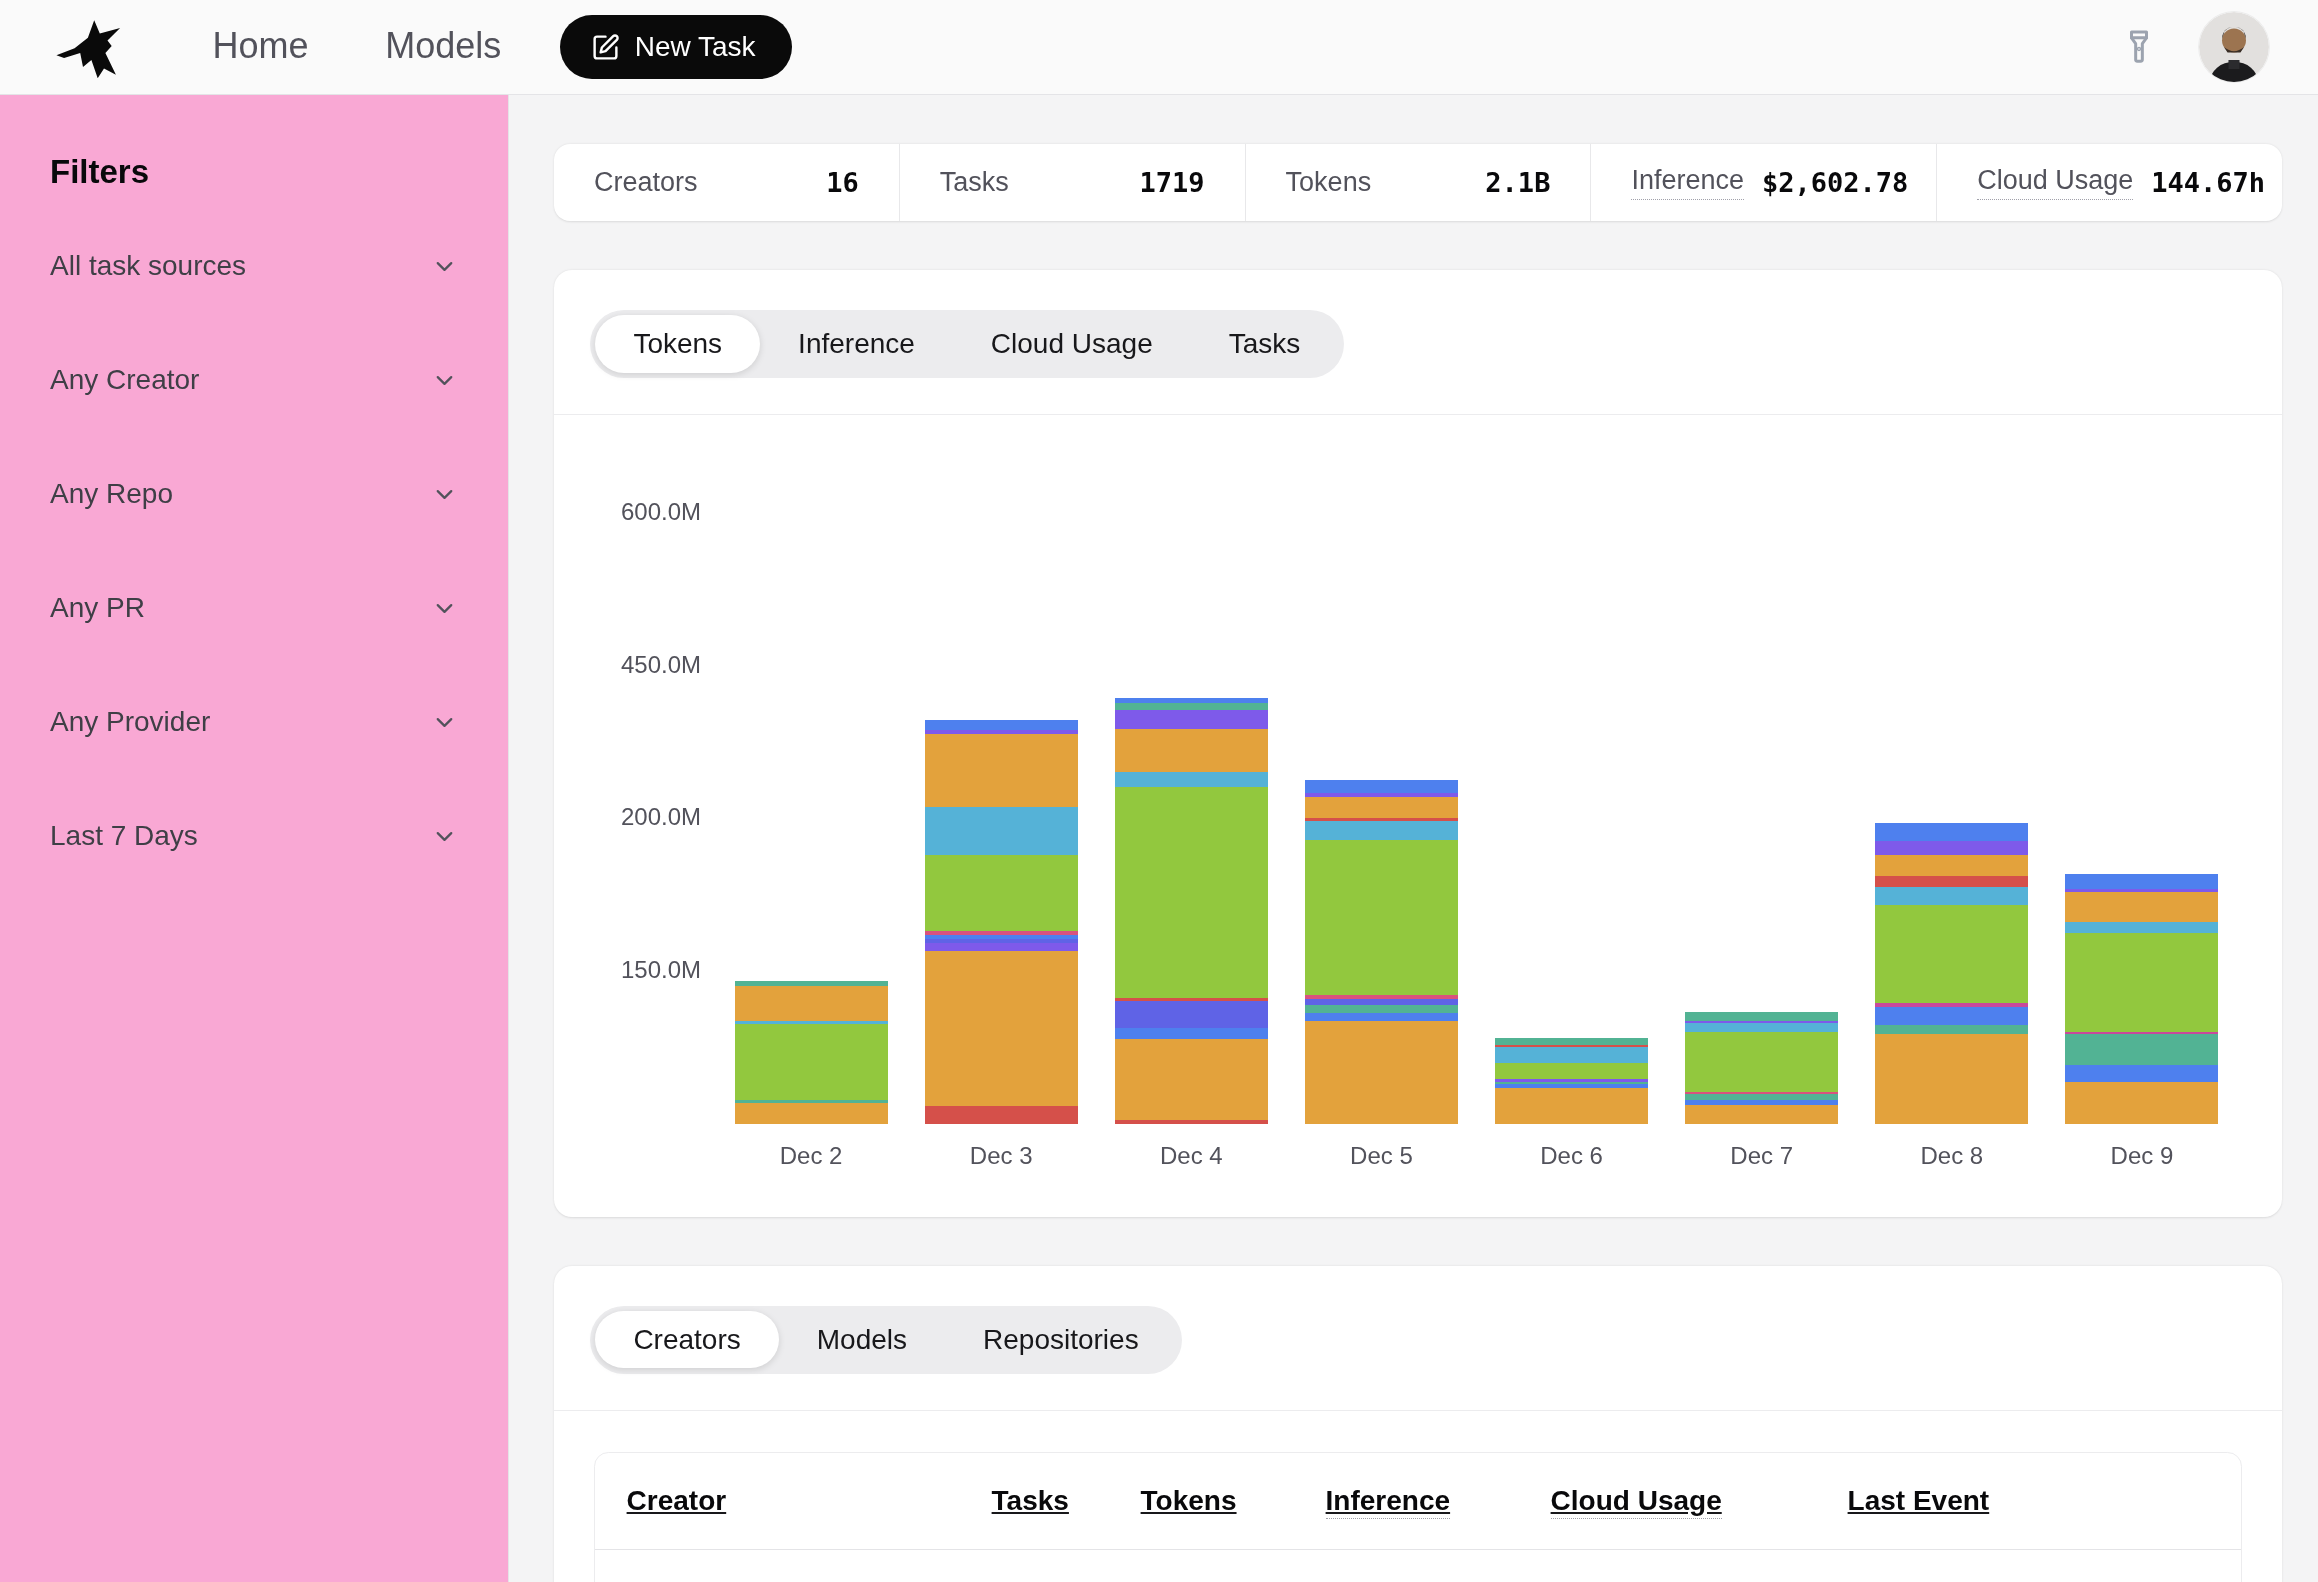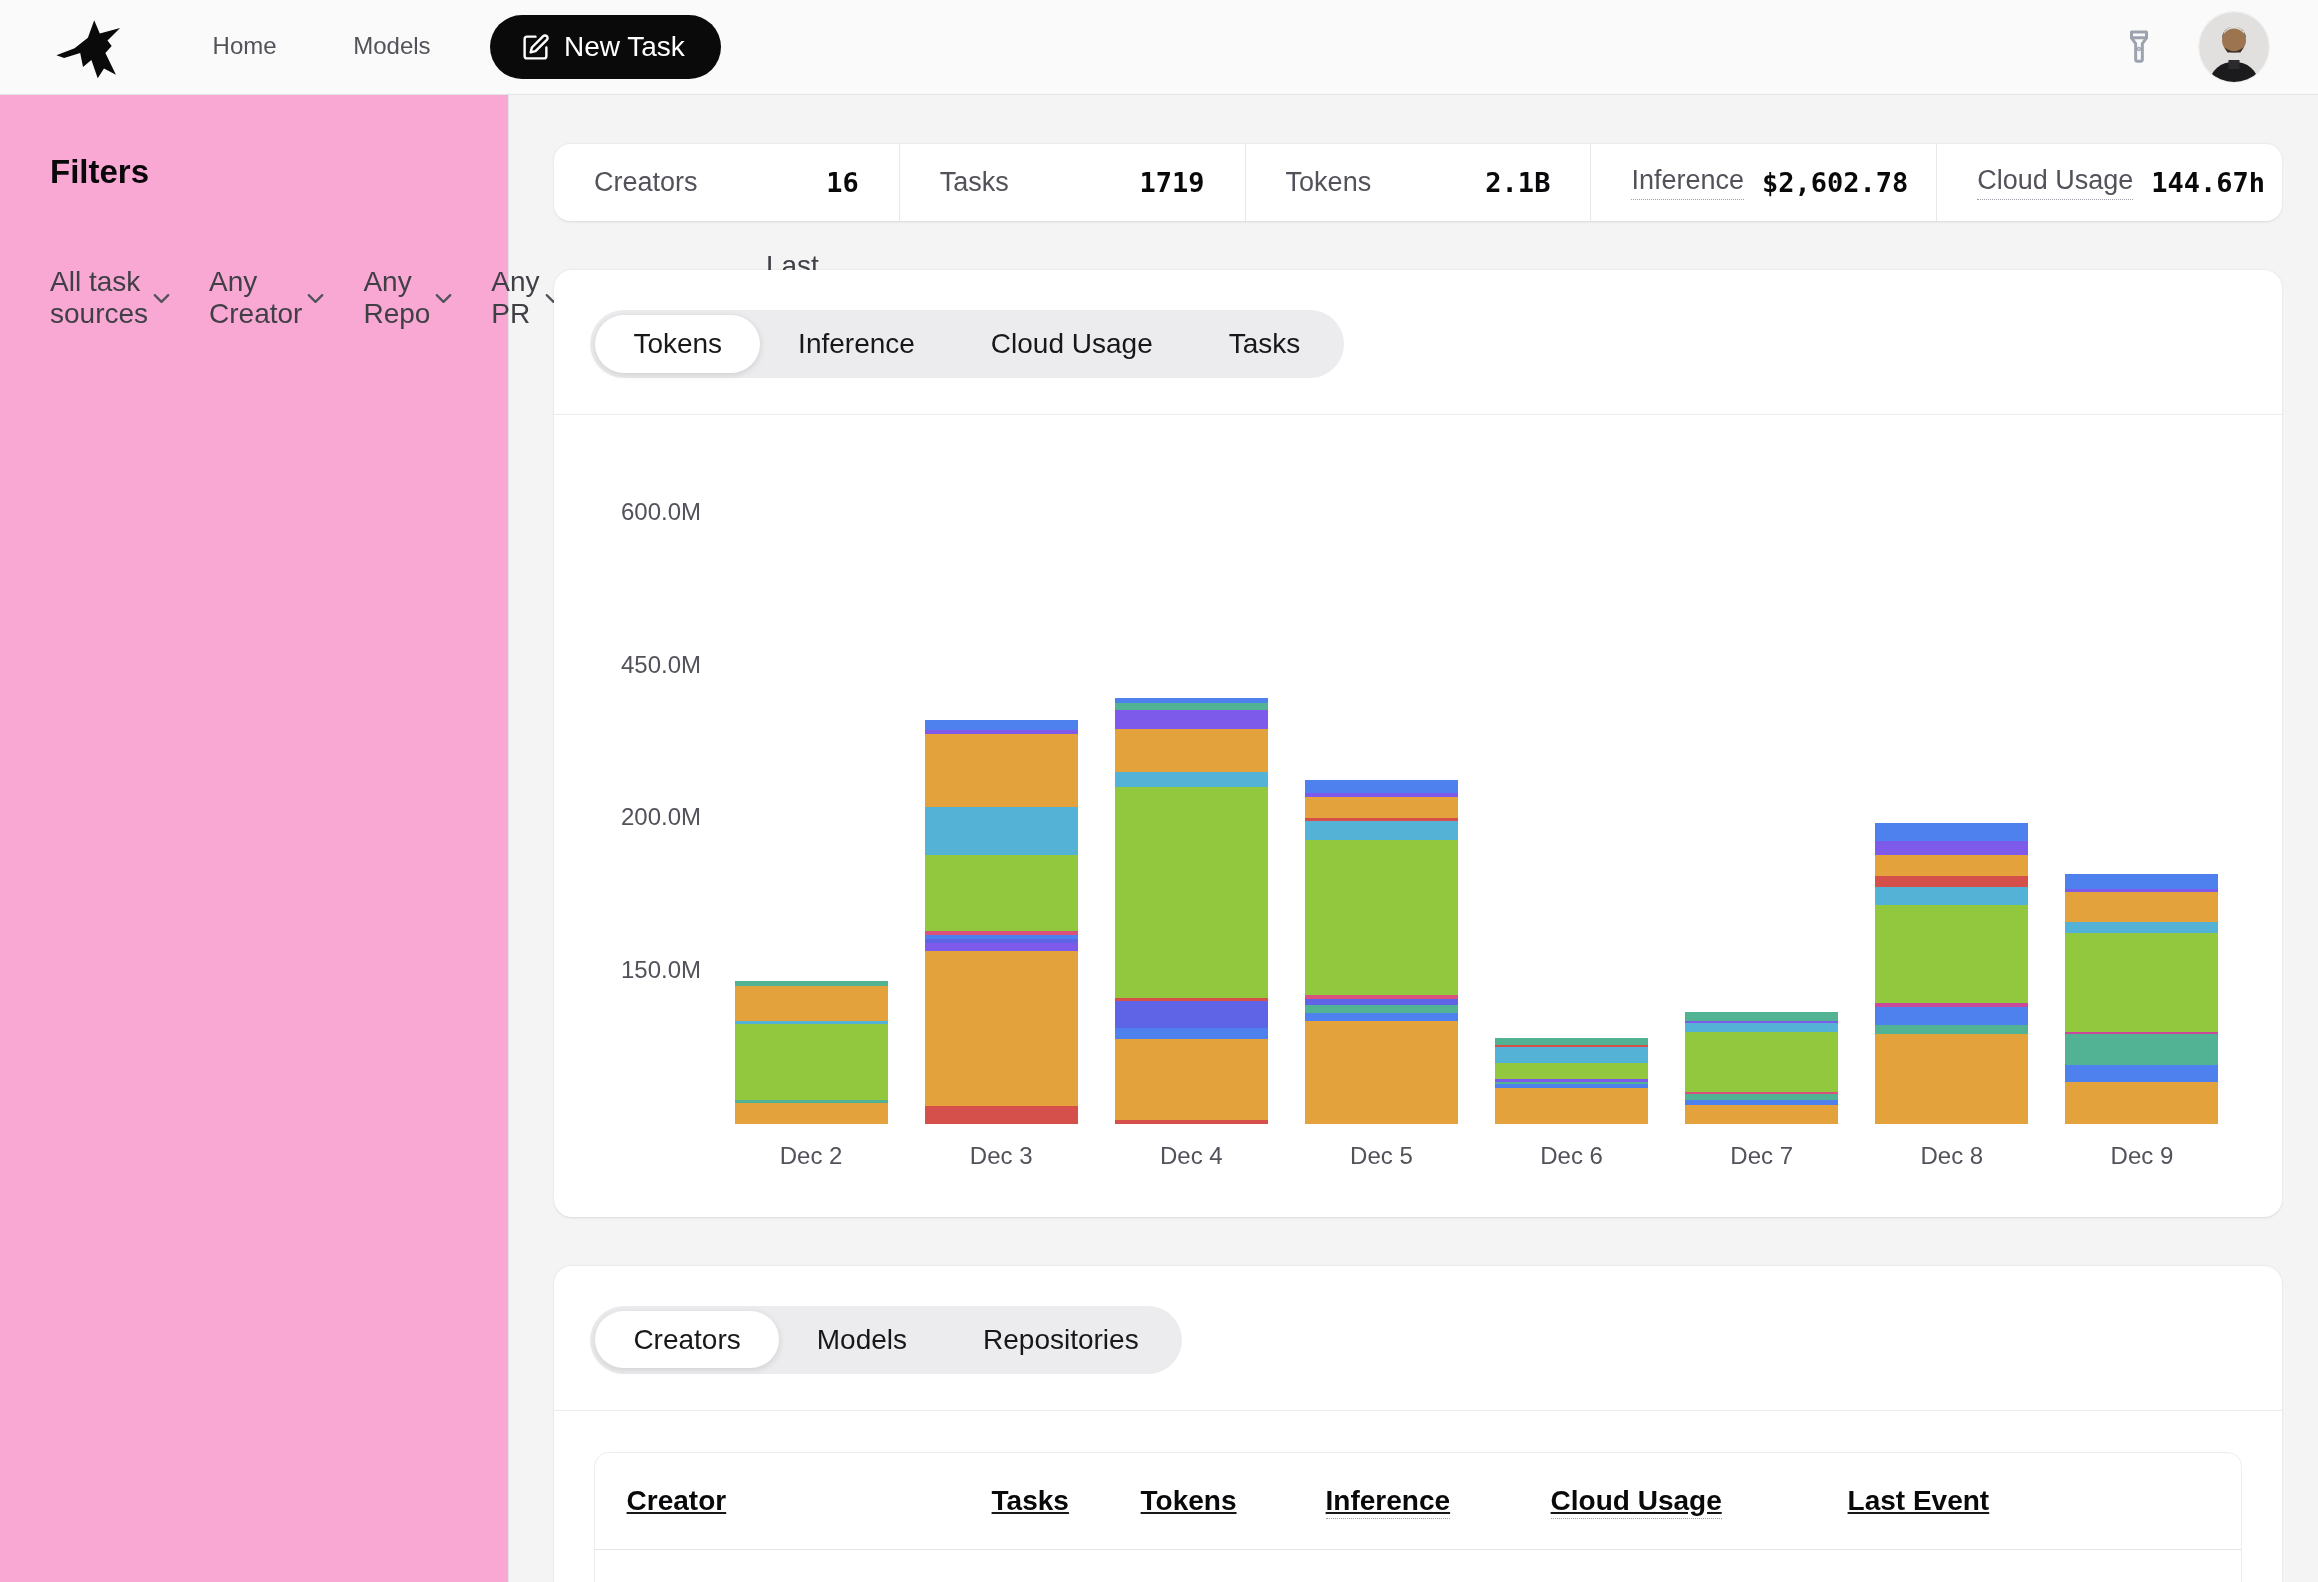--- a/index.html
+++ b/index.html
@@ -5,37 +5,37 @@
   * { margin:0; padding:0; box-sizing:border-box; }
   html,body { width:2319px; height:1582px; overflow:hidden; background:#F4F4F5;
               font-family:"Liberation Sans", sans-serif; color:#18181B; }
 
   
   .navbar { height:95px; background:#FAFAFA; border-bottom:0.9px solid #E4E4E7;
             display:flex; align-items:center; padding:0 32px; }
   .logo { width:86px; height:63px; margin:0 41px 0 21.6px; flex:0 0 auto; }
   .nav-items { display:flex; height:100%; gap:12.6px; }
   .nav-item { height:100%; display:flex; align-items:center; padding:8px 32px;
-              font-size:24px; color:#52525B; cursor:pointer;
+              font-size:36px; color:#52525B; cursor:pointer;
               border-bottom:3.6px solid transparent; }
   .nav-item.active { color:#09090B; font-weight:500; border-bottom-color:#09090B; }
   .new-task-btn { margin-left:27px; display:flex; align-items:center; gap:14.4px;
                   background:#0A0A0A; color:#fff; border:none; border-radius:899px;
                   padding:16px 36px 16px 31px; font-size:28px; font-family:inherit; cursor:pointer; }
   .nav-right { margin-left:auto; display:flex; align-items:center; gap:40px; padding-right:18px; }
   .torch-icon { width:40px; height:40px; color:#9CA3AF; cursor:pointer; }
   .avatar { width:70px; height:70px; border-radius:50%; overflow:hidden; cursor:pointer;
             box-shadow:0 0 0 0.9px rgba(0,0,0,.06); }
 
   
   .layout { display:flex; height:1487px; }
   .sidebar { width:509px; flex:0 0 auto; background:#f9a8d4; border-right:0.9px solid #E4E4E7;
              padding:58px 50px 0 50px; }
   .sidebar-title { font-size:33px; font-weight:bold; color:#09090B; margin-bottom:59px; }
-  .filter-list { display:flex; gap:34px; }
+  .filter-list { display:flex; flex-direction:column; gap:82px; }
   .filter-item { display:flex; align-items:center; justify-content:space-between;
                  font-size:28px; color:#3F3F46; cursor:pointer; }
   .chev { width:27px; height:27px; color:#52525B; flex:0 0 auto; }
 
   .main { flex:1; padding:49px 37px 0 45px; overflow:hidden; }
 
   
   .stats-bar { display:flex; background:#fff; border-radius:16px; height:77px;
                box-shadow:0 0.9px 2.7px rgba(0,0,0,.07), 0 0.9px 1.8px rgba(0,0,0,.04); }
   .stat { flex:1 1 0; display:flex; align-items:center; justify-content:space-between;

